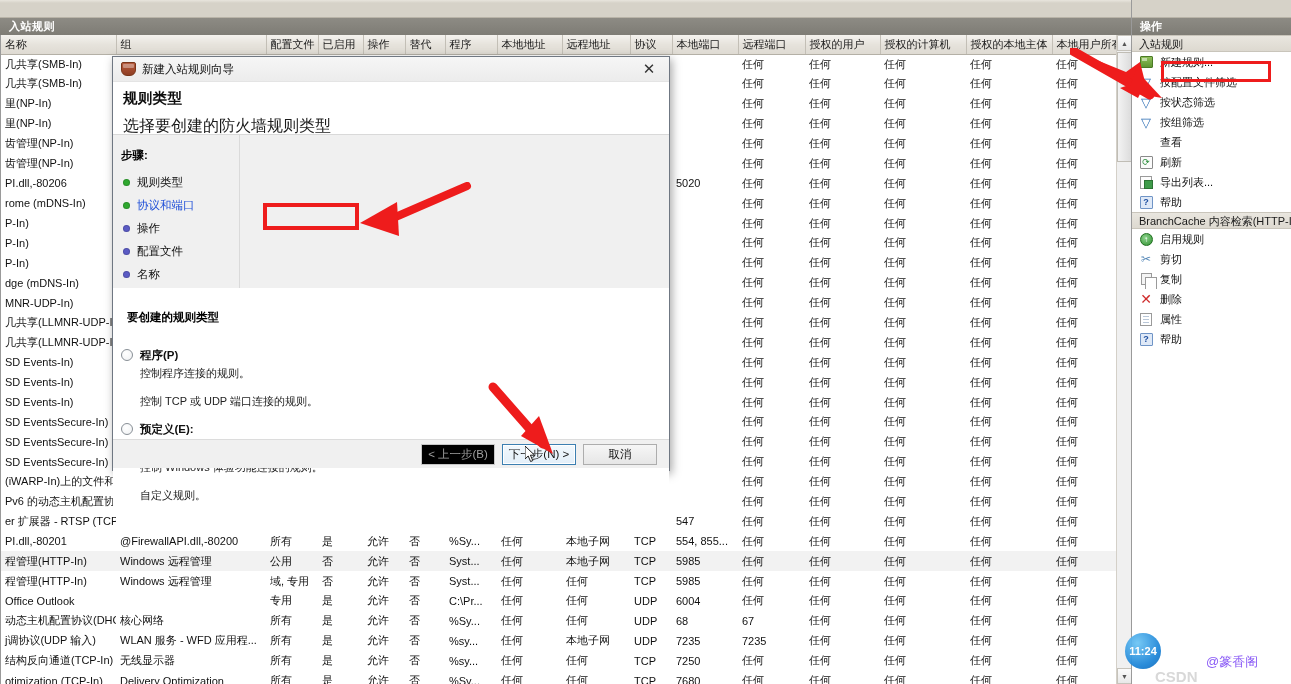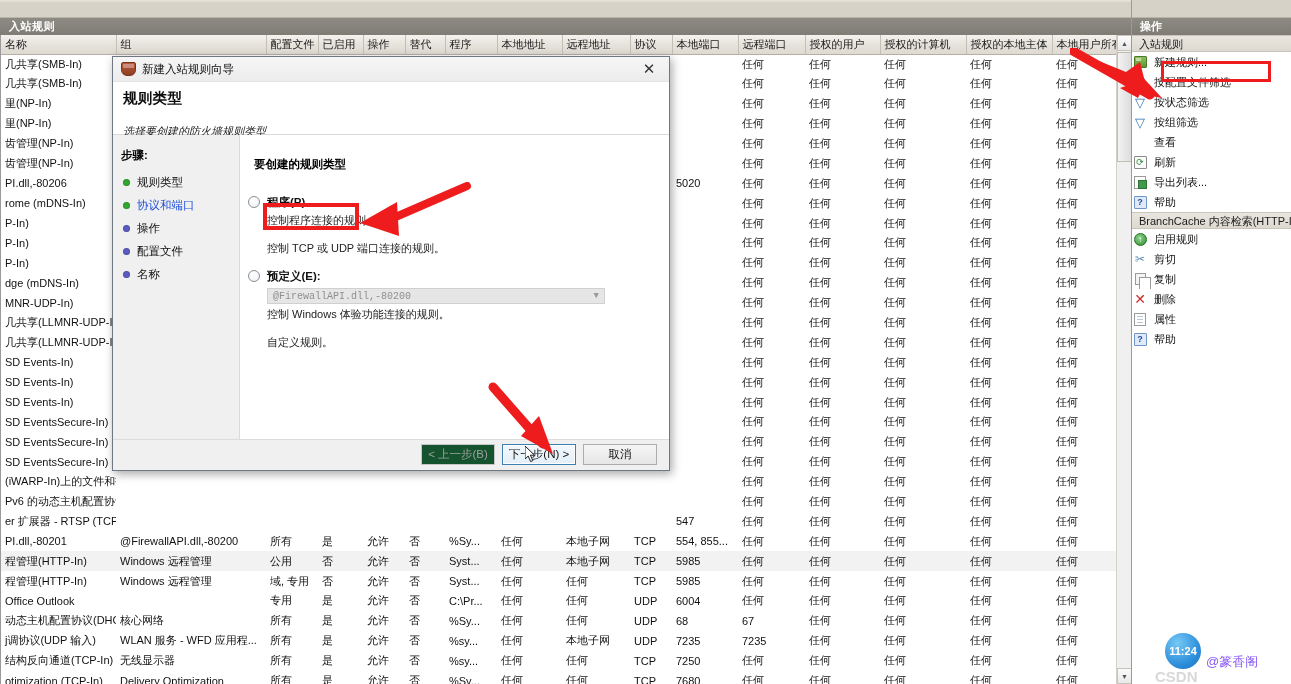--- a/index.html
+++ b/index.html
@@ -148,23 +148,23 @@
     display: flex; align-items: center; justify-content: center;
     font-size: 15px; color: #333; font-family: "Liberation Sans", sans-serif;
   }
   #wiz-header {
     background: #ffffff;
     padding: 7px 0 9px 10px;
     border-bottom: 1px solid #d9d9d9;
     height: 53px;
   }
   #wiz-heading { font-size: 14.5px; font-weight: bold; color: #0d0d0d; letter-spacing:0.3px;}
-  #wiz-subheading { font-size: 11px; color: #1a1a1a; margin-top: 16px; font-style: italic; }
-
-  #wiz-body { display: flex; height: 304px; }
+  #wiz-subheading { font-size: 16px; color: #1a1a1a; margin-top: 8px; }
+
+  #wiz-body { display: flex; height: 304px; flex-direction: column; }
   #wiz-steps {
     width: 127px; background: #f0f0f0;
     border-right: 1px solid #dadada;
     padding: 13px 0 0 8px;
   }
   #wiz-steps .steps-label { font-weight: bold; font-size: 11.5px; margin-bottom: 10px; }
   .step-item {
     display: flex; align-items: center;
     height: 19px; margin-bottom: 4px;
     font-size: 11.5px;
@@ -219,21 +219,21 @@
     position: relative;
   }
   .wiz-btn {
     min-width: 74px; height: 21px;
     font-size: 11.5px;
     border: 1px solid #adadad;
     background: linear-gradient(to bottom,#f6f6f6,#e6e6e6);
     display: flex; align-items: center; justify-content: center;
     color: #111;
   }
-  .wiz-btn.disabled { color: #a0a0a0; border-color: #c6c6c6; background:#14532d; }
+  .wiz-btn.disabled { color: #a0a0a0; border-color: #c6c6c6; background:#000000; }
   .wiz-btn.default {
     border: 1px solid #3c7fb1;
     box-shadow: inset 0 0 0 1px #ffffff;
     background: linear-gradient(to bottom,#f2f8fd,#e3eff9);
   }
 
   
   #wiz-cursor {
     position: absolute; left: 525px; top: 446px;
     width: 11px; height: 17px; z-index: 40;
@@ -254,21 +254,21 @@
     padding-left: 8px; line-height: 17px;
   }
   .act-section-hdr {
     height: 17px; background: linear-gradient(to bottom,#e9e6df,#ddd9d0);
     border-top: 1px solid #c9c5bb; border-bottom: 1px solid #c9c5bb;
     font-size: 11px; padding-left: 7px; line-height: 17px;
     color: #1a1a1a; overflow: hidden; white-space: nowrap;
   }
   .act-item {
     height: 20px; display: flex; align-items: center;
-    font-size: 11px; color: #111;
+    padding-left: 6px; font-size: 11px; color: #111;
     white-space: nowrap; overflow: hidden;
   }
   .act-ico {
     width: 16px; height: 16px; margin-right: 6px; flex: 0 0 auto;
     display: flex; align-items: center; justify-content: center;
     font-size: 10px;
   }
   .act-ico.blank { }
   .ico-newrule {
     width: 13px; height: 12px; background: linear-gradient(to bottom,#8fbf5a,#5e9632);
@@ -330,21 +330,21 @@
     border: 3px solid #ee1c1c;
   }
   #hl-port {
     left: 263px; top: 203px; width: 96px; height: 27px;
     border: 4px solid #ee1c1c;
   }
   #arrow-topright { left: 1070px; top: 48px; width: 95px; height: 52px; }
   #arrow-port { left: 352px; top: 182px; width: 120px; height: 55px; }
   #arrow-next { left: 485px; top: 382px; width: 80px; height: 75px; }
   #wm-clock {
-    position: absolute; left: 1165px; top: 633px;
+    position: absolute; left: 1125px; top: 633px;
     width: 36px; height: 36px; border-radius: 50%;
     background: radial-gradient(circle at 35% 28%, #6fc6f5, #1f86d8 65%, #1468b4);
     color: #ffffff; font-size: 11px; font-weight: bold;
     display: flex; align-items: center; justify-content: center;
     z-index: 71; opacity: 0.95;
   }
   #wm-csdn {
     position: absolute; left: 1155px; top: 668px; z-index: 72;
     font-size: 15px; color: #d8d8d8; font-weight: bold;
     text-shadow: 0 1px 0 rgba(255,255,255,0.6);

